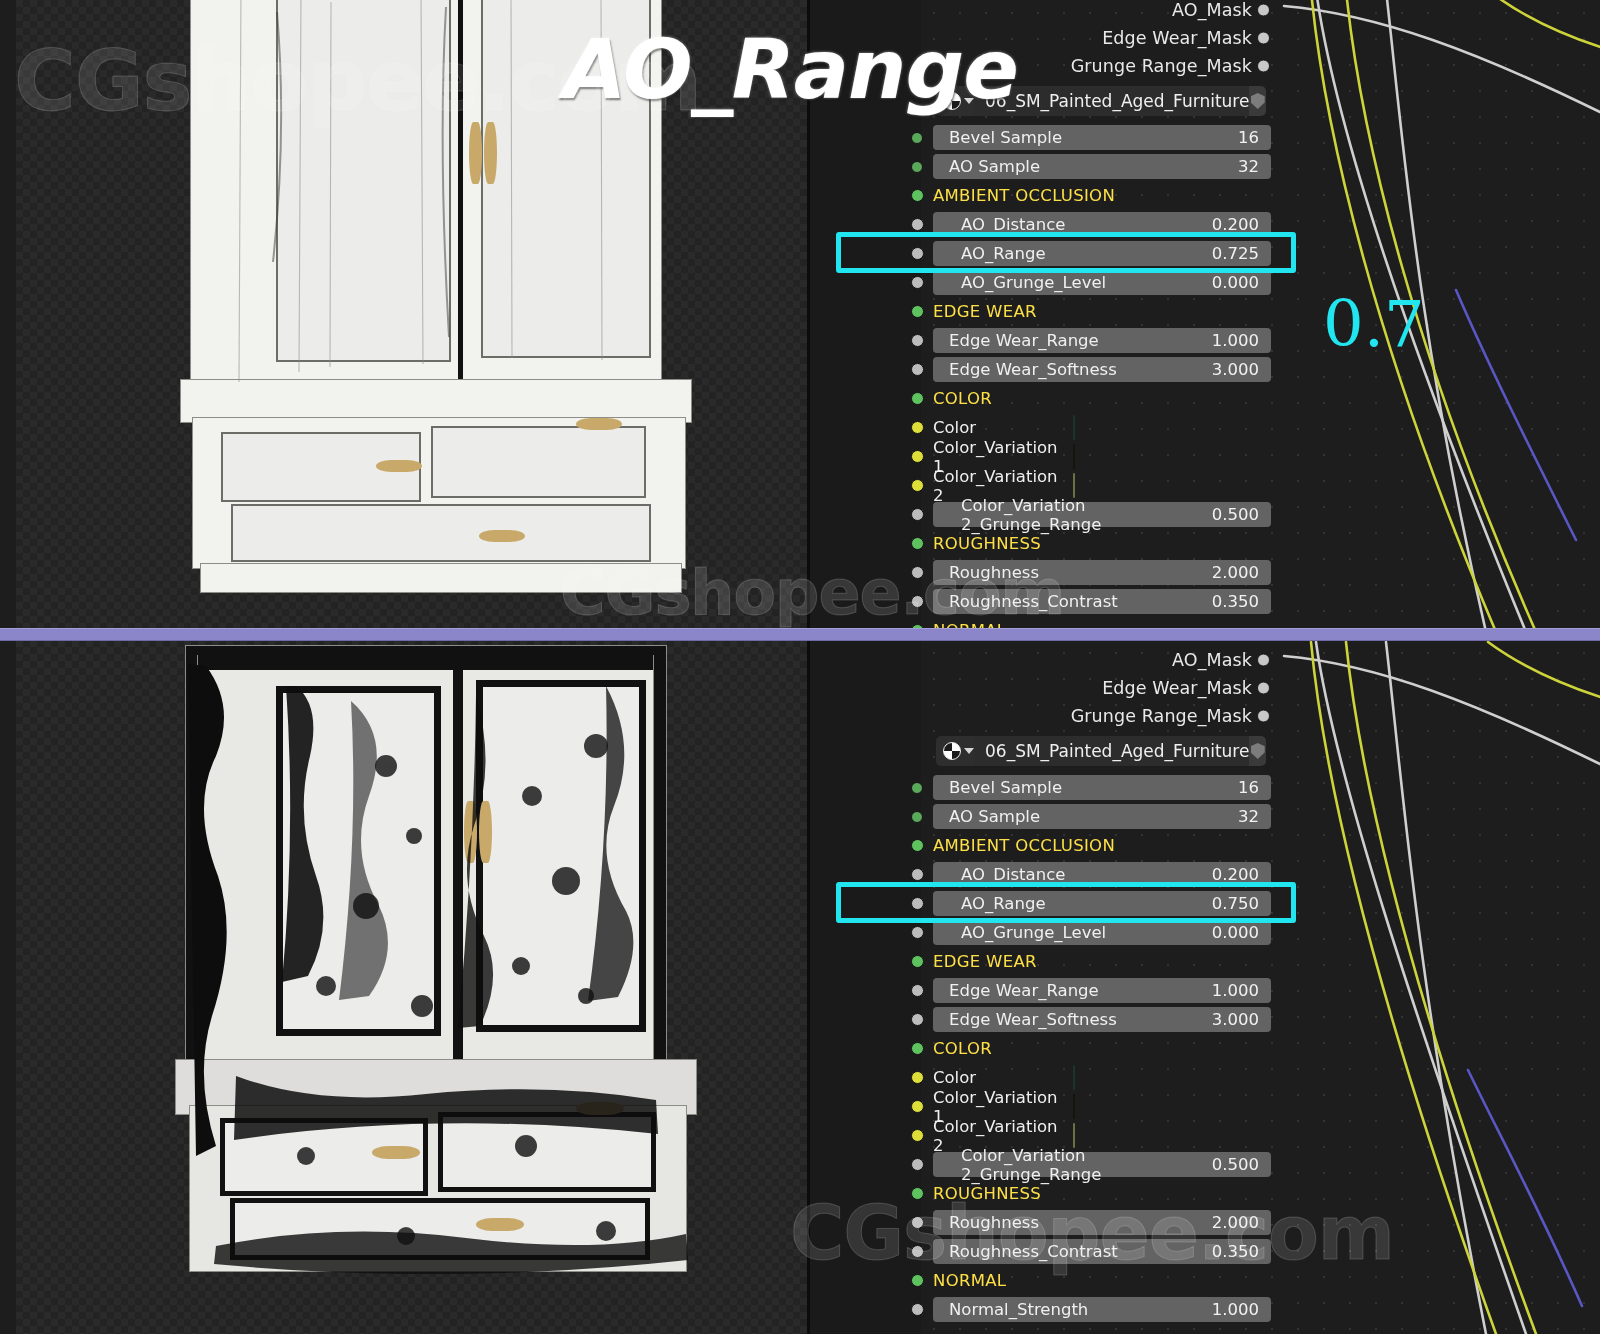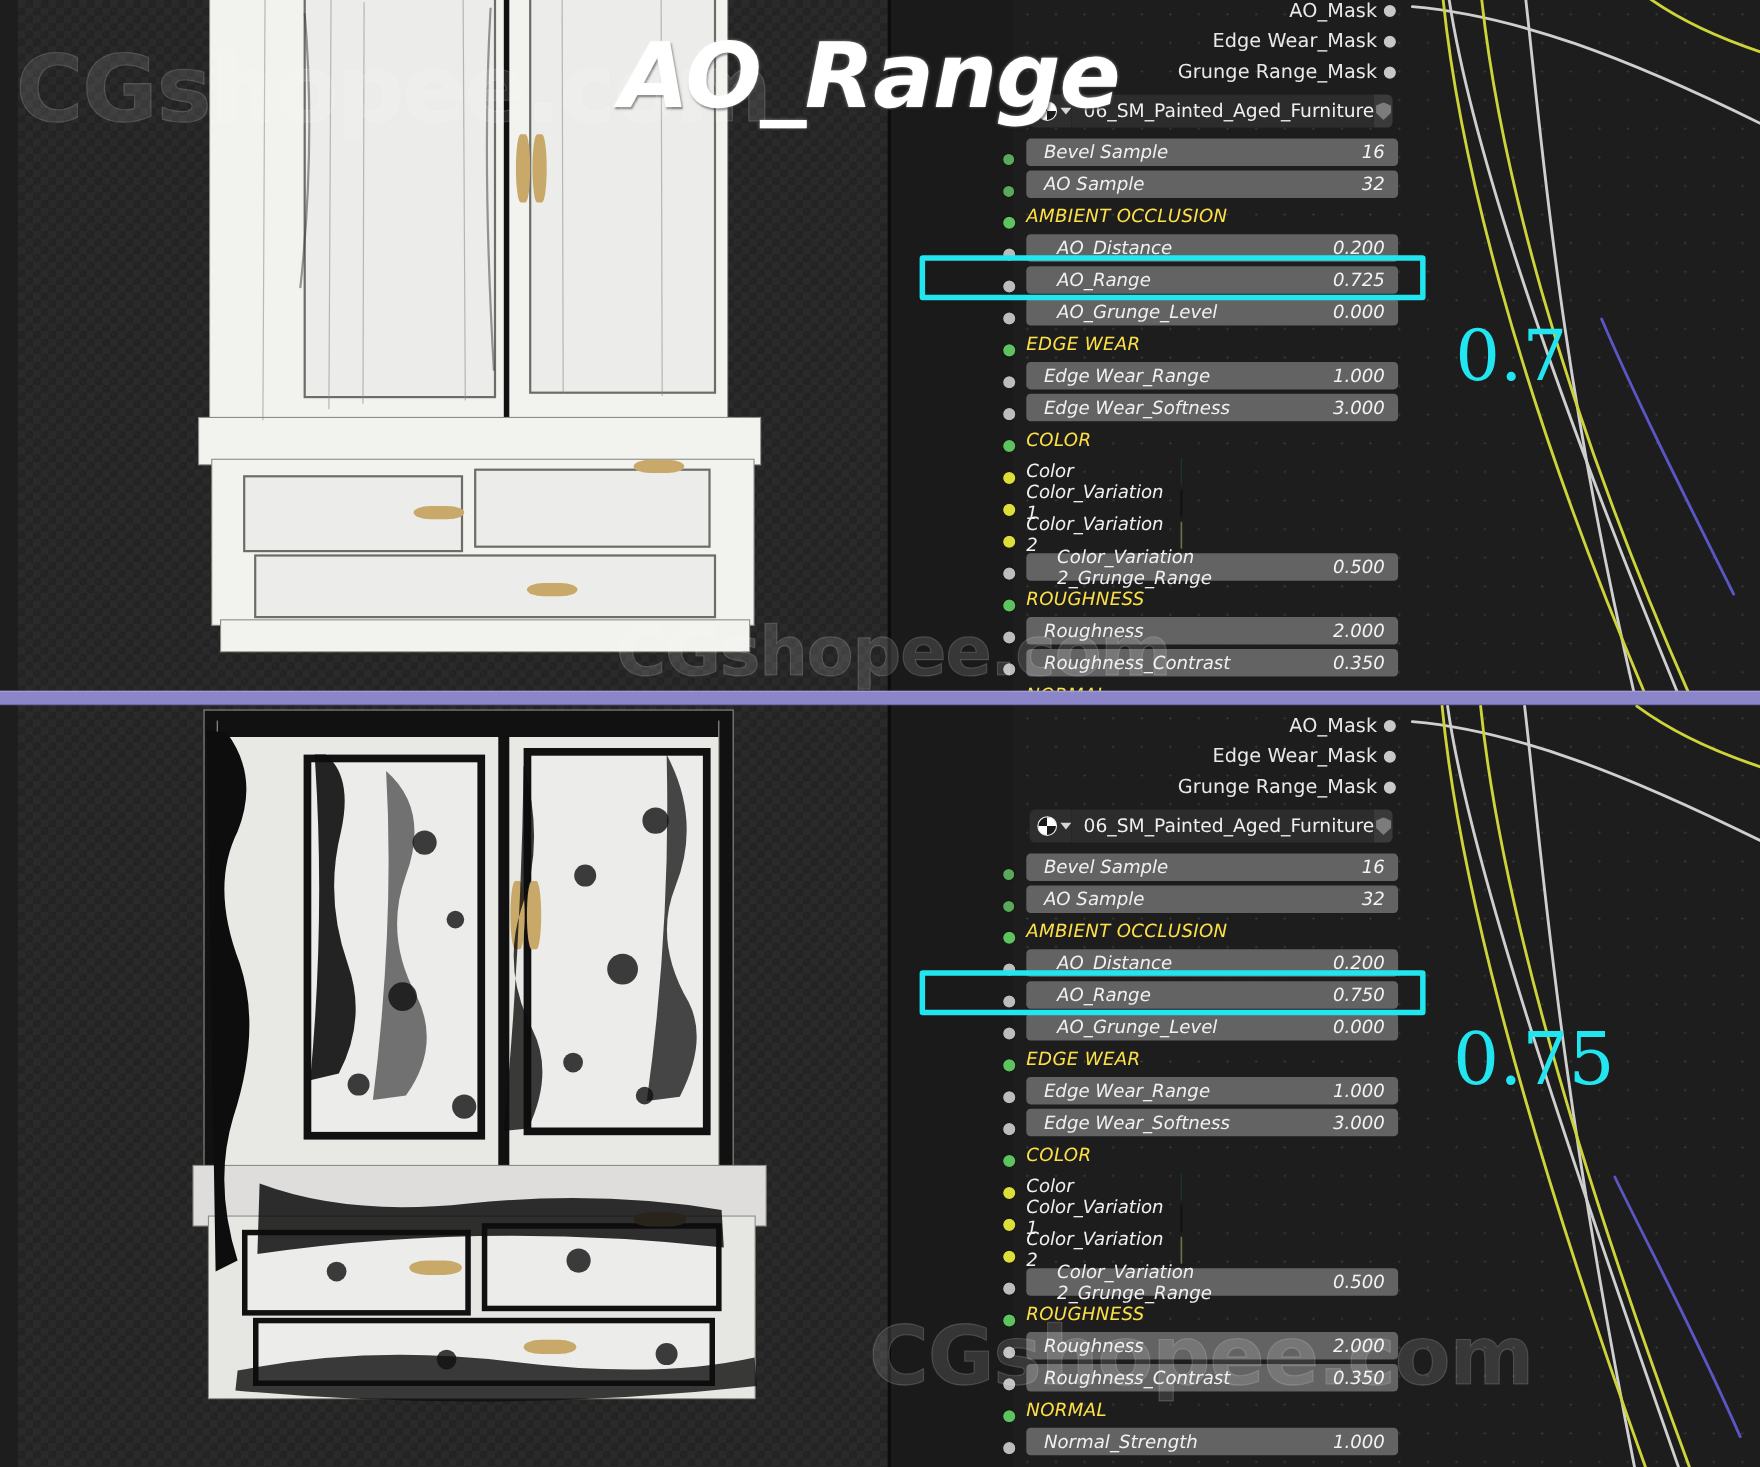--- a/index.html
+++ b/index.html
@@ -107,21 +107,21 @@
     width:30px;height:30px;background:#3a3a3a;border-radius:0 5px 5px 0;
     display:flex;align-items:center;justify-content:center;
   }
   .shield-ico{
     width:14px;height:16px;background:#8d8d8d;
     clip-path:polygon(50% 0,100% 20%,100% 60%,50% 100%,0 60%,0 20%);
     opacity:.8;
   }
 
   
-  .prop{position:relative;height:27px;margin-bottom:2px;display:flex;align-items:flex-end;font-style:italic;}
+  .prop{position:relative;height:27px;margin-bottom:2px;display:flex;align-items:center;}
   .sock{
     position:absolute;left:0;width:13px;height:13px;border-radius:50%;
     border:1px solid #141414;
   }
   .sock.gray{background:#bcbcbc;}
   .sock.green{background:#5ec25e;}
   .sock.green-s{background:#5aa85a;width:12px;height:12px;}
   .sock.yellow{background:#dede3a;}
 
   .field{
@@ -578,21 +578,20 @@
           <div class="prop">
             <span class="sock gray"></span>
             <div class="field">
               <span class="lbl">Normal_Strength</span>
               <span class="val">1.000</span>
             </div>
           </div>
         </div>
     </div>
 
-    <div class="cyan-num" style="left:1305px;top:290px;font-size:66px;">0.75</div>
   <div class="hl-box" style="border-color: rgb(34, 230, 239); left: 820px; top: 242px; width: 460px; height: 41px;"></div>
     </div>
 
   <div id="divider"></div>
   <div id="title">AO_Range</div>
 
   <div class="wm" id="wm-1">CGshopee.com</div>
   <div class="wm" id="wm-2">CGshopee.com</div>
   <div class="wm" id="wm-3">CGshopee.com</div>
 </div>

